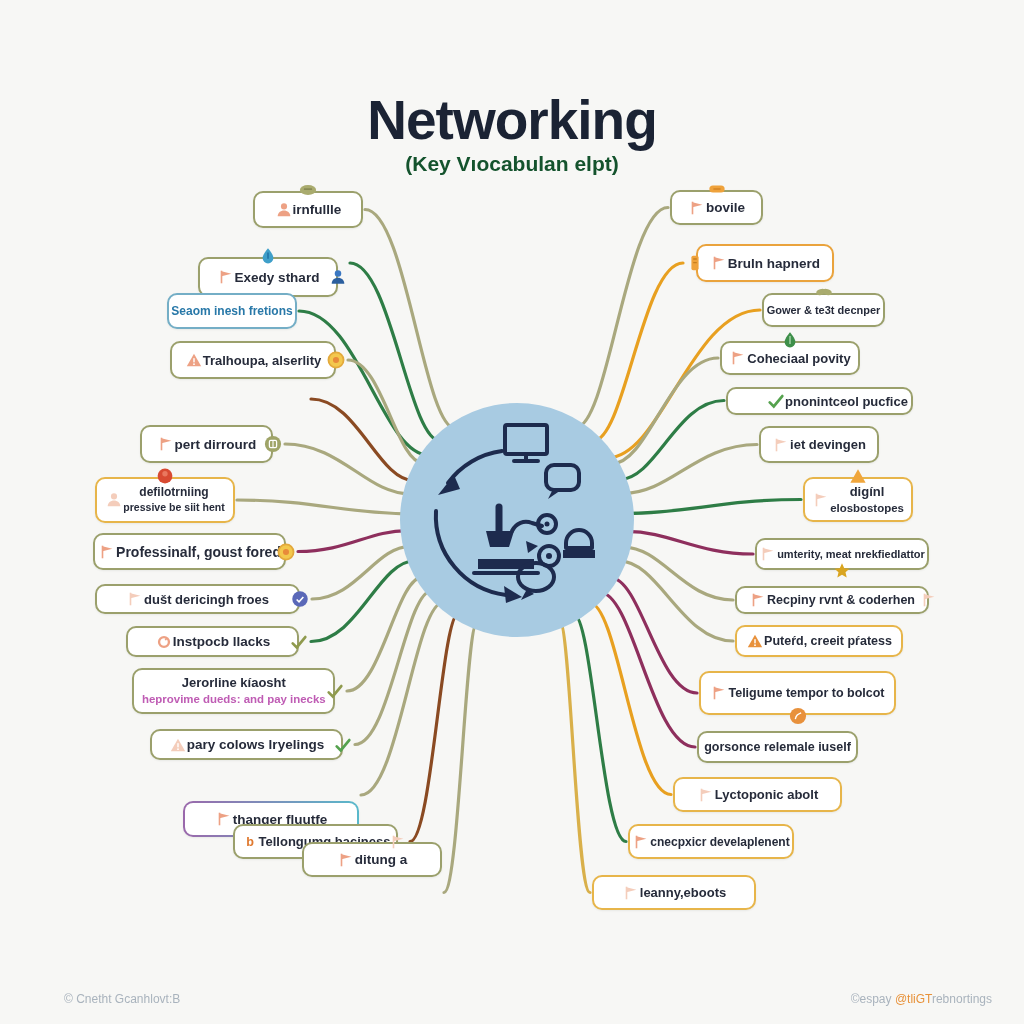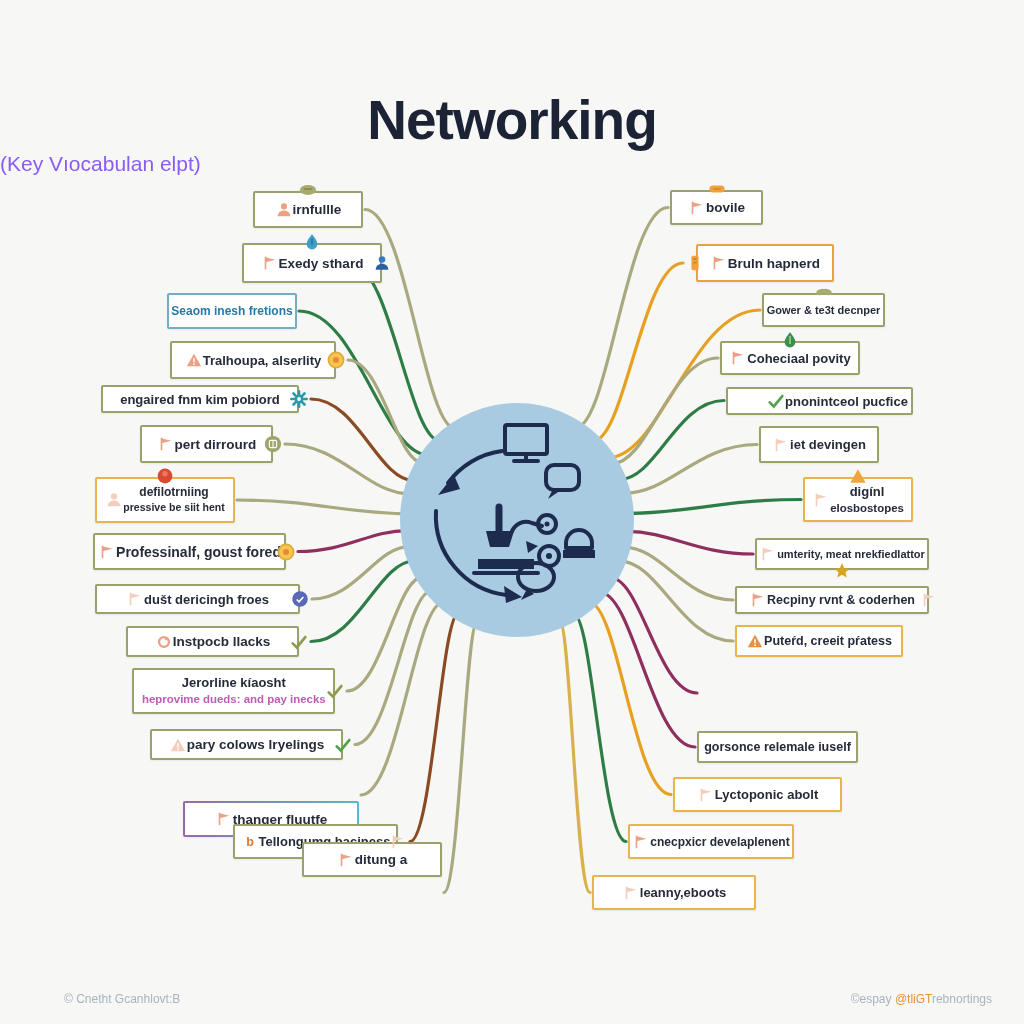--- a/index.html
+++ b/index.html
@@ -2,22 +2,22 @@
 <html><head>
 <meta charset="utf-8">
 <style>
   html,body{margin:0;padding:0;}
   body{width:1024px;height:1024px;background:#f7f7f5;font-family:"Liberation Sans",sans-serif;overflow:hidden;}
   #canvas{position:relative;width:1024px;height:916px;}
   #lines{position:absolute;left:0;top:0;z-index:1;}
   #center-circle{position:absolute;z-index:2;border-radius:50%;}
   #nodes{position:absolute;left:0;top:0;width:100%;height:100%;z-index:3;}
   #title{position:absolute;top:88px;left:0;width:100%;text-align:center;font-size:55px;font-weight:800;color:#1b2334;letter-spacing:-1px;z-index:4;}
-  #subtitle{position:absolute;top:152px;left:0;width:100%;font-size:21px;font-weight:400;color:#8b5cf6;z-index:4;}
-  .node{position:absolute;background:#fff;border:2.5px solid #9ba06c;border-radius:2px;
+  #subtitle{position:absolute;top:152px;left:0;width:100%;text-align:center;font-size:21px;font-weight:700;color:#14532d;z-index:4;}
+  .node{position:absolute;background:#fff;border:2.5px solid #9ba06c;border-radius:10px;
         display:flex;align-items:center;justify-content:center;padding:3px 8px;
         box-sizing:border-box;font-size:13.5px;font-weight:700;color:#262b3a;
         box-shadow:0 1px 2px rgba(70,80,60,.08);}
   .node.left-align{justify-content:flex-start;}
   .node.grad{border-color:transparent;
         background:linear-gradient(#fff,#fff) padding-box,linear-gradient(90deg,#9a68ab,#59b9cb) border-box;}
   .lbl{white-space:nowrap;}
   .lines2{display:flex;flex-direction:column;line-height:1.3;align-items:inherit;}
   .lbl2{white-space:nowrap;font-size:.88em;}
   .nicon{display:inline-flex;align-items:center;}
@@ -119,21 +119,21 @@
           </svg>
         </span>
         <span class="lbl"><span class="lbl" style="color: rgb(38, 43, 58);">irnfullle</span></span>
         <span class="badge top">
           <svg width="18" height="18" viewBox="0 0 20 20">
             <ellipse cx="10" cy="10" rx="9" ry="5.5" fill="#a9ab6e"></ellipse>
             <path d="M5.5 9h9" stroke="#7c7f4a" stroke-width="1.4"></path>
           </svg>
         </span>
       </div>
-      <div class="node" style="left: 198px; top: 243px; width: 140px; min-height: 40px; border-color: rgb(155, 160, 108); margin-left: 44px;">
+      <div class="node" style="left: 198px; top: 257px; width: 140px; min-height: 40px; border-color: rgb(155, 160, 108);">
         <span class="nicon">
           <svg width="18" height="18" viewBox="0 0 20 20">
             <path d="M5 3v14" stroke="#eda184" stroke-width="1.8" fill="none"></path>
             <path d="M5 3.5l11 2.8-11 3z" fill="#eda184"></path>
           </svg>
         </span>
         <span class="lbl"><span class="lbl" style="color: rgb(38, 43, 58);">Exedy sthard</span></span>
         <span class="badge top">
           <svg width="18" height="18" viewBox="0 0 20 20">
             <path d="M10 1.5C10 1.5 4 8.5 4 12.2a6 6 0 0 0 12 0C16 8.5 10 1.5 10 1.5z" fill="#3f9fc9"></path>
@@ -156,30 +156,20 @@
             <path d="M10 3l8 14H2z" fill="#eda184"></path>
             <rect x="9.2" y="8" width="1.6" height="4.6" fill="#fff"></rect>
             <circle cx="10" cy="14.6" r="1" fill="#fff"></circle>
           </svg>
         </span>
         <span class="lbl"><span class="lbl" style="color: rgb(38, 43, 58);">Tralhoupa, alserlity</span></span>
         <span class="badge right">
           <svg width="18" height="18" viewBox="0 0 20 20">
             <circle cx="10" cy="10" r="8.4" fill="#f3c84d" stroke="#e3a93c" stroke-width="2"></circle>
             <circle cx="10" cy="10" r="3.4" fill="#e88a3a"></circle>
-          </svg>
-        </span>
-      </div>
-      <div class="node" style="left: 101px; top: 385px; width: 198px; min-height: 28px; border-color: rgb(155, 160, 108); font-size: 13px;">
-        <span class="lbl"><span class="lbl" style="color: rgb(38, 43, 58);">engaired fnm kim pobiord</span></span>
-        <span class="badge right">
-          <svg width="18" height="18" viewBox="0 0 20 20">
-            <path d="M10 1.5v3.3M10 15.2v3.3M1.5 10h3.3M15.2 10h3.3M3.9 3.9l2.3 2.3M13.8 13.8l2.3 2.3M16.1 3.9l-2.3 2.3M6.2 13.8l-2.3 2.3" stroke="#2a9aa8" stroke-width="3" stroke-linecap="round"></path>
-            <circle cx="10" cy="10" r="5" fill="#2a9aa8"></circle>
-            <circle cx="10" cy="10" r="2.1" fill="#fff"></circle>
           </svg>
         </span>
       </div>
       <div class="node" style="left: 140px; top: 425px; width: 133px; min-height: 38px; border-color: rgb(155, 160, 108);">
         <span class="nicon">
           <svg width="18" height="18" viewBox="0 0 20 20">
             <path d="M5 3v14" stroke="#eda184" stroke-width="1.8" fill="none"></path>
             <path d="M5 3.5l11 2.8-11 3z" fill="#eda184"></path>
           </svg>
         </span>
@@ -431,20 +421,35 @@
       </div>
       <div class="node" style="left: 735px; top: 625px; width: 168px; min-height: 32px; border-color: rgb(231, 181, 74); font-size: 12.5px;">
         <span class="nicon">
           <svg width="18" height="18" viewBox="0 0 20 20">
             <path d="M10 3l8 14H2z" fill="#e8913c"></path>
             <rect x="9.2" y="8" width="1.6" height="4.6" fill="#fff"></rect>
             <circle cx="10" cy="14.6" r="1" fill="#fff"></circle>
           </svg>
         </span>
         <span class="lbl"><span class="lbl" style="color: rgb(38, 43, 58);">Puteŕd, creeit pŕatess</span></span>
+      </div>
+      <div class="node" style="left: 699px; top: 671px; width: 197px; min-height: 44px; border-color: rgb(231, 181, 74); font-size: 12.5px;">
+        <span class="nicon">
+          <svg width="18" height="18" viewBox="0 0 20 20">
+            <path d="M5 3v14" stroke="#eda184" stroke-width="1.8" fill="none"></path>
+            <path d="M5 3.5l11 2.8-11 3z" fill="#eda184"></path>
+          </svg>
+        </span>
+        <span class="lbl"><span class="lbl" style="color: rgb(38, 43, 58);">Teligume tempor to bolcot</span></span>
+        <span class="badge bottom">
+          <svg width="18" height="18" viewBox="0 0 20 20">
+            <circle cx="10" cy="10" r="9" fill="#e8913c"></circle>
+            <path d="M7 13.5c1-4.5 2.5-5.5 6.5-7" stroke="#fff" stroke-width="1.5" fill="none"></path>
+          </svg>
+        </span>
       </div>
       <div class="node" style="left: 697px; top: 731px; width: 161px; min-height: 32px; border-color: rgb(155, 160, 108); font-size: 12.5px;">
         <span class="lbl"><span class="lbl" style="color: rgb(38, 43, 58);">gorsonce relemale iuself</span></span>
       </div>
       <div class="node" style="left: 673px; top: 777px; width: 169px; min-height: 35px; border-color: rgb(231, 181, 74); font-size: 13px;">
         <span class="nicon">
           <svg width="18" height="18" viewBox="0 0 20 20">
             <path d="M5 3v14" stroke="#f4cdbb" stroke-width="1.8" fill="none"></path>
             <path d="M5 3.5l11 2.8-11 3z" fill="#f4cdbb"></path>
           </svg>

